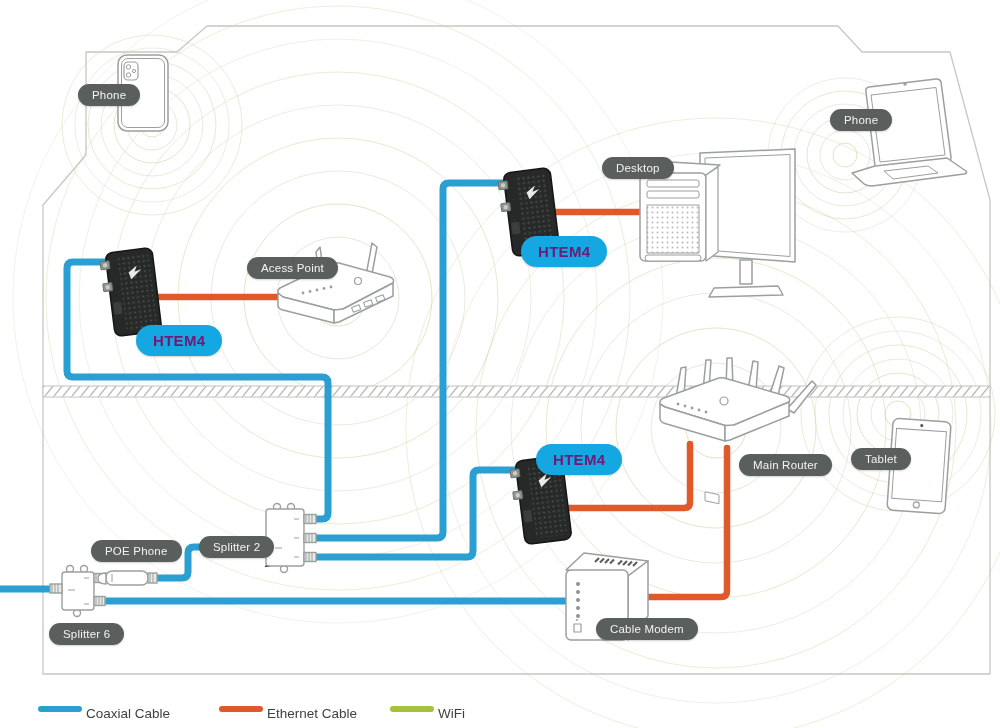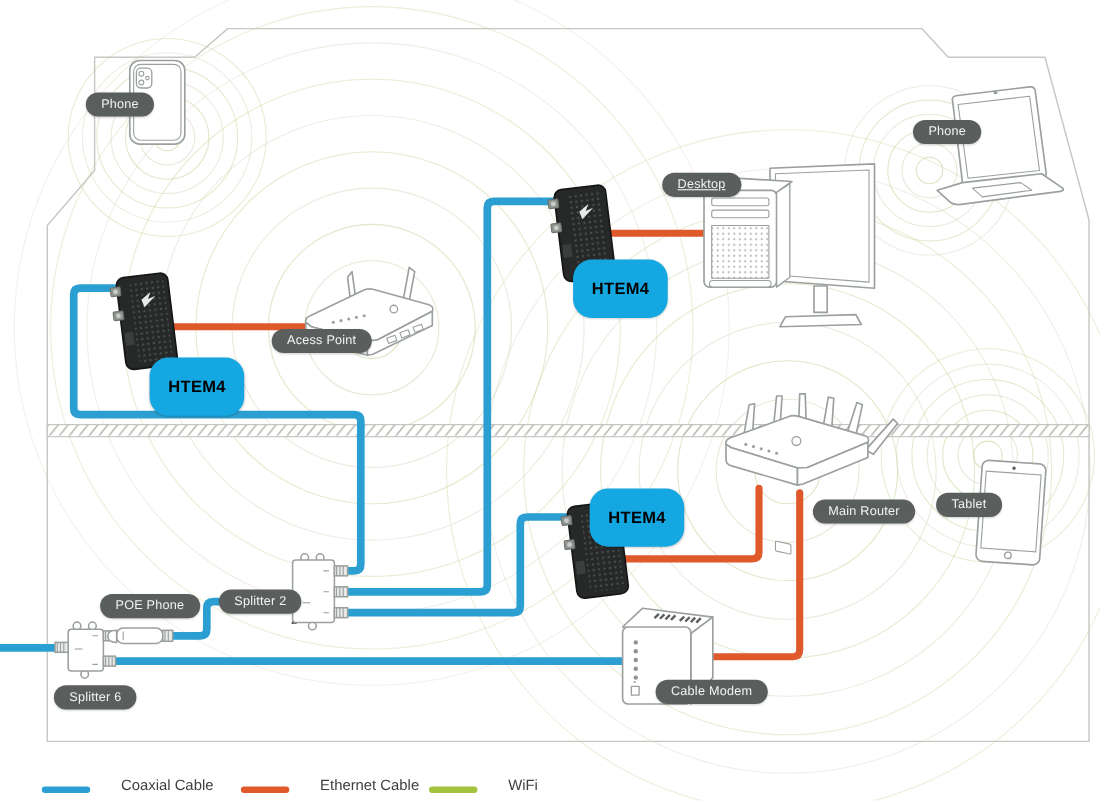--- a/index.html
+++ b/index.html
@@ -13,30 +13,30 @@
     font-size:11.5px;
     letter-spacing:.2px;
     padding:5px 14px;
     border-radius:14px;
     white-space:nowrap;
     box-shadow:0 1px 2px rgba(0,0,0,.18);
     z-index:6;
   }
   .pill.blue{
     background:#15a7e1;
-    color:#000000;
+    color:#701a75;
     font-size:15px;
     font-weight:bold;
-    padding:18px 17px;
+    padding:7px 17px;
     border-radius:17px;
     letter-spacing:.3px;
   }
   
   .legend{position:absolute;left:0;top:706px;width:1000px;height:22px;z-index:7;}
-  .legend-item{position:absolute;display:flex;align-items:flex-end;gap:28px;}
+  .legend-item{position:absolute;display:flex;align-items:flex-start;gap:4px;}
   .legend-dash{width:44px;height:6px;border-radius:3px;}
   .legend-label{font-size:13.5px;color:#3c403e;}
 </style>
 </head>
 <body>
 
 <div class="stage">
 
   <svg class="scene" width="1000" height="728" viewBox="0 0 1000 728">
     <defs>
@@ -290,22 +290,22 @@
       <circle cx="518.5" cy="470" r="2.2" fill="#c9ccc9"></circle>
       <rect x="514" y="488" width="9" height="8" rx="1" fill="#8e948f" stroke="#6c716d" stroke-width="1"></rect>
       <circle cx="518.5" cy="492" r="2.2" fill="#c9ccc9"></circle>
       <rect x="522" y="508" width="8" height="12" rx="1" fill="#3a3e3c"></rect>
       <path d="M541,480 L550,474 L547,480 L554,478 L543,487 Z" fill="#e8eae8"></path>
     </g>
   </svg>
 
   <div class="pill" style="left:78px;top:84px;">Phone</div>
   <div class="pill" style="left:830px;top:109px;">Phone</div>
-  <div class="pill" style="left:602px;top:157px;text-decoration:underline;">Desktop</div>
-  <div class="pill" style="left:247px;top:257px;margin-top:42px;">Acess Point</div>
+  <div class="pill" style="left:602px;top:157px;">Desktop</div>
+  <div class="pill" style="left:247px;top:257px;">Acess Point</div>
   <div class="pill" style="left:739px;top:454px;">Main Router</div>
   <div class="pill" style="left:851px;top:448px;">Tablet</div>
   <div class="pill" style="left:596px;top:606px;margin-top:12px;">Cable Modem</div>
   <div class="pill" style="left:199px;top:536px;">Splitter 2</div>
   <div class="pill" style="left:91px;top:540px;">POE Phone</div>
   <div class="pill" style="left:49px;top:623px;">Splitter 6</div>
   <div class="pill blue" style="left:136px;top:325px;">HTEM4</div>
   <div class="pill blue" style="left:521px;top:236px;">HTEM4</div>
   <div class="pill blue" style="left:536px;top:444px;">HTEM4</div>
 

